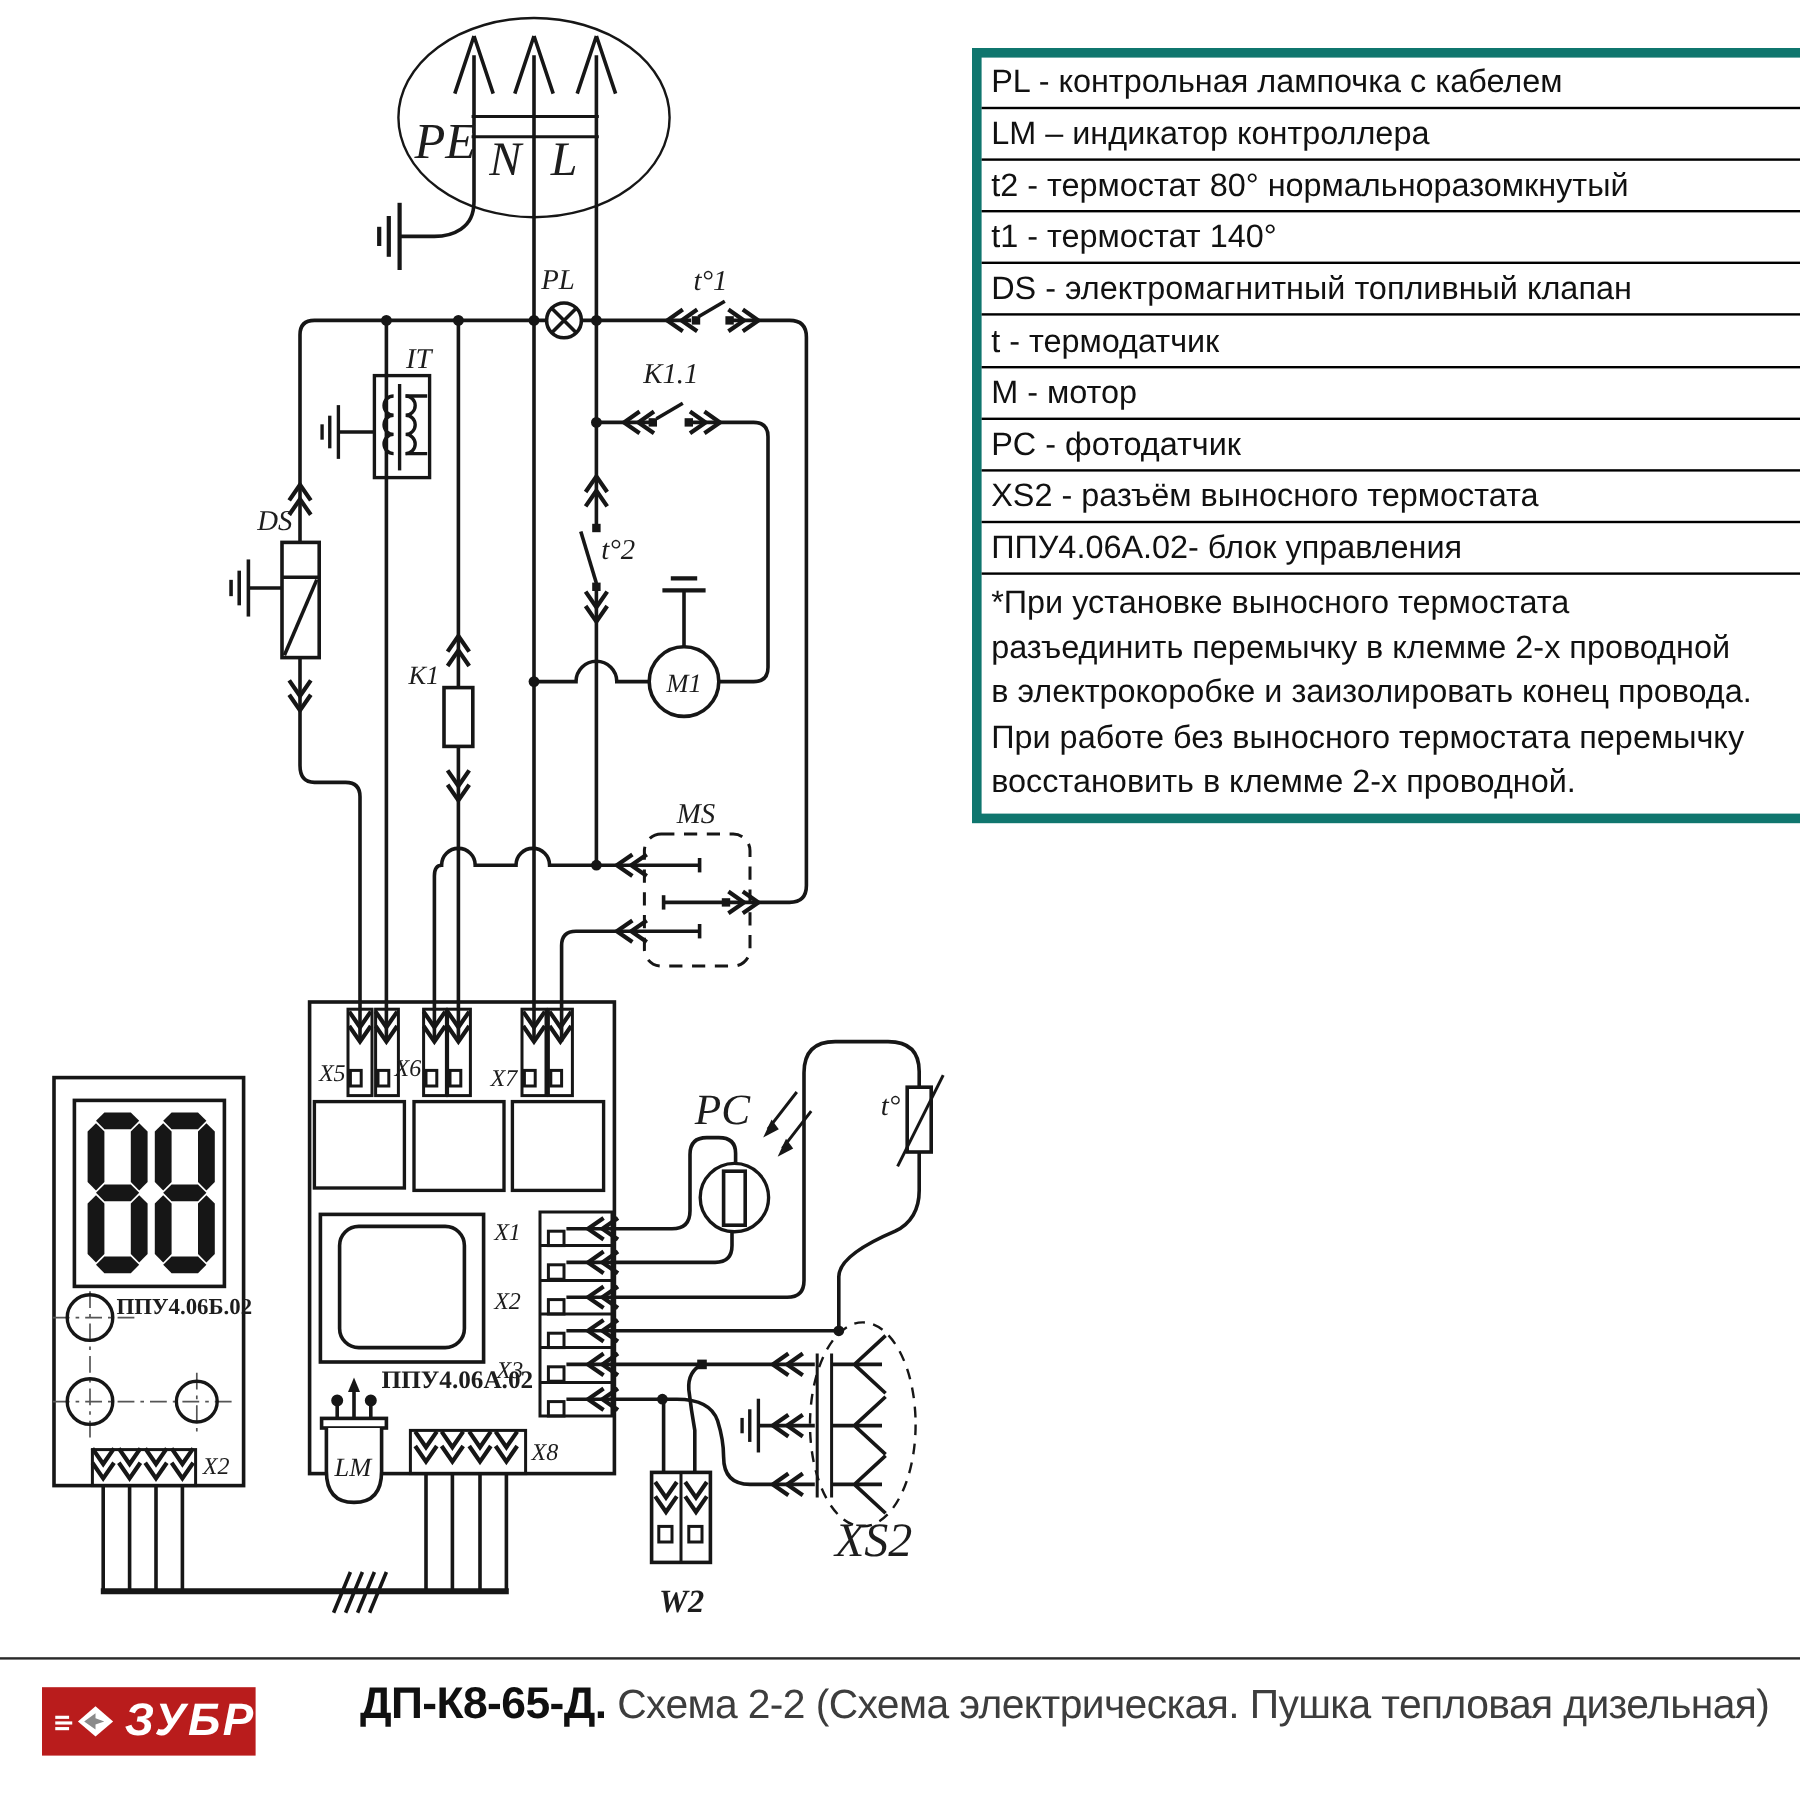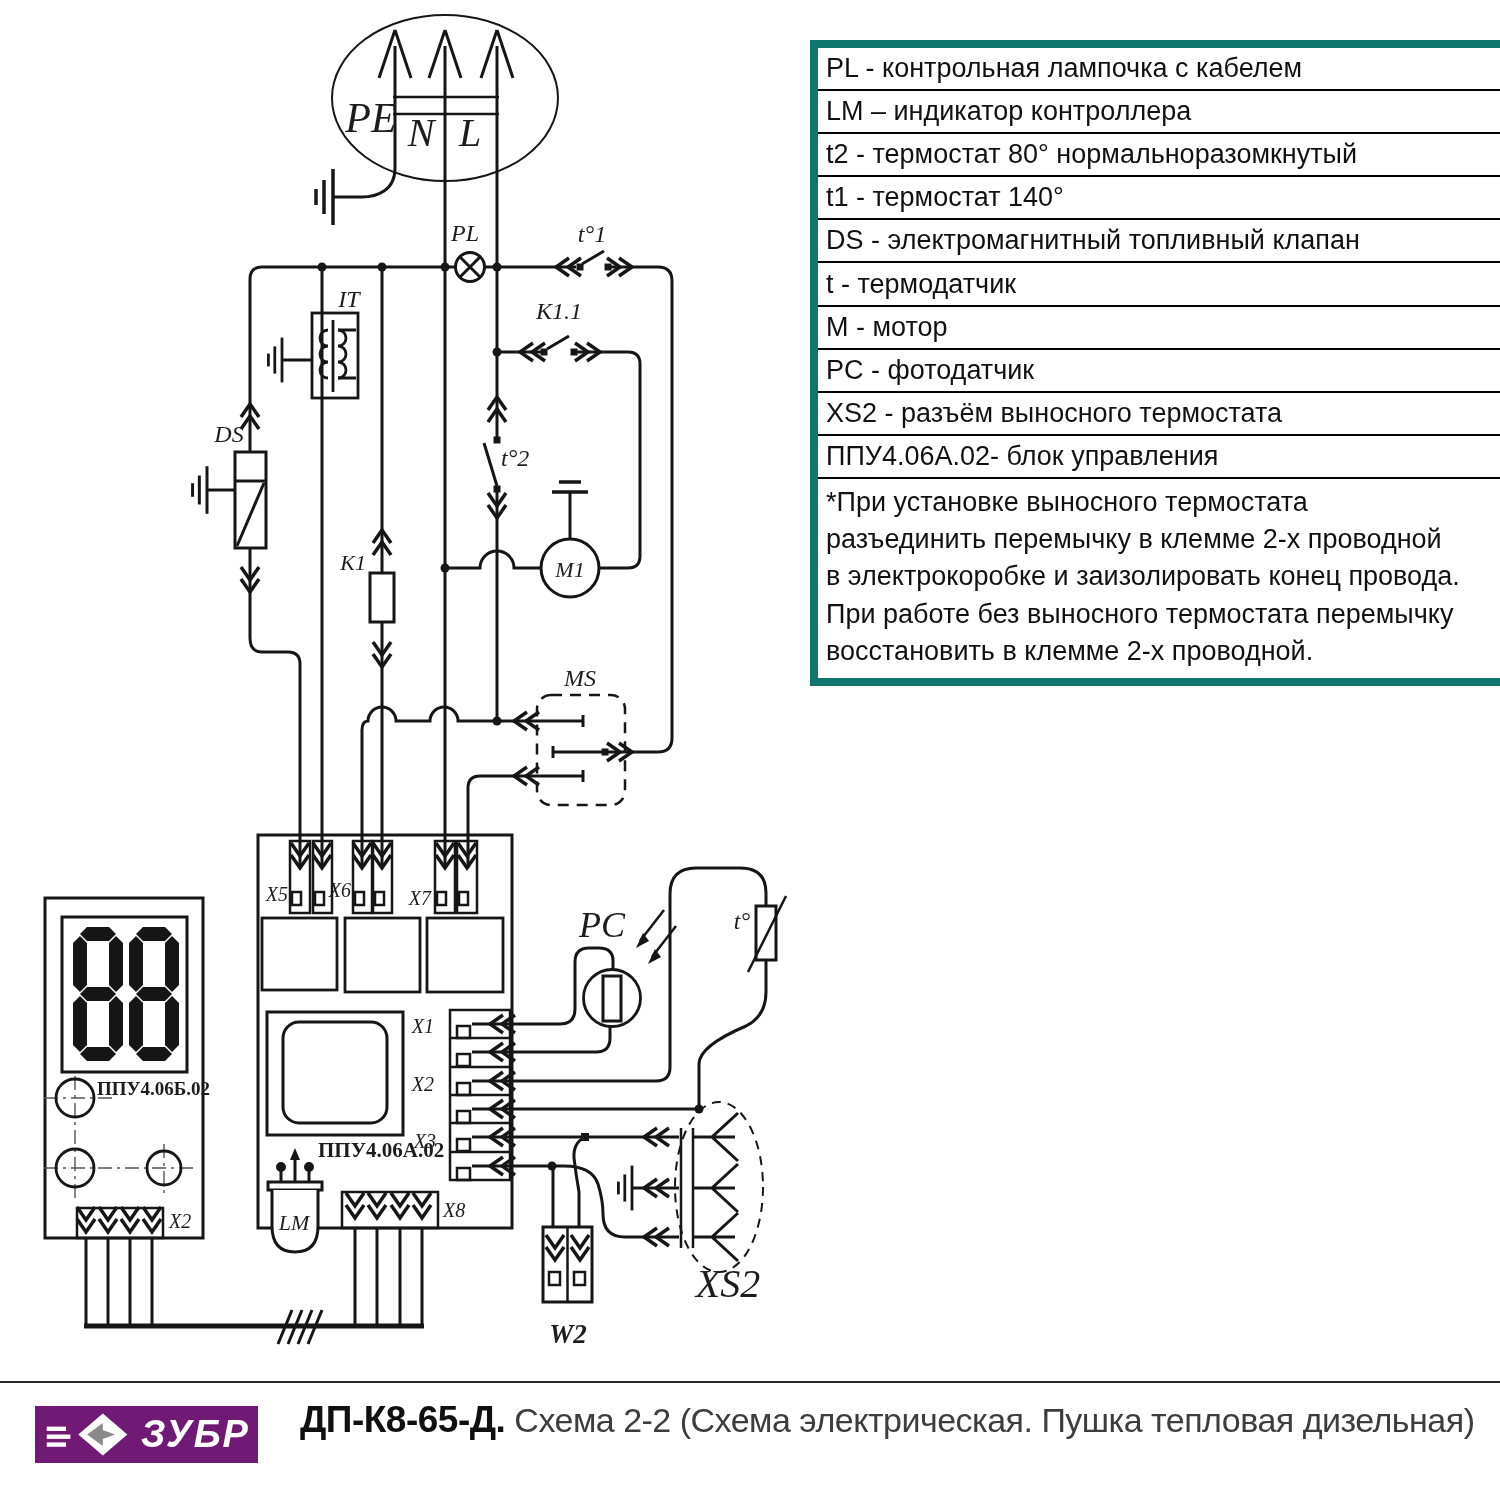--- a/index.html
+++ b/index.html
@@ -8,21 +8,21 @@
   svg text{font-family:"Liberation Serif",serif;fill:#1d1d1d;}
   .legend{position:absolute;left:810px;top:40px;width:772px;box-sizing:border-box;
           border:8px solid #0f766e;background:#fff;}
   .legend-row{box-sizing:border-box;height:43.1px;border-bottom:2px solid #000;
           font-size:27px;color:#111;display:flex;align-items:center;padding:0 8px;
           white-space:nowrap;overflow:hidden;}
   .legend-note{box-sizing:border-box;padding:5px 8px 8px 8px;font-size:27px;color:#111;
           line-height:37.2px;white-space:pre-line;}
   .footer-rule{position:absolute;left:0;top:1381px;width:1500px;height:0;
           border-top:2px solid #2a2a2a;}
-  .logo{position:absolute;left:35px;top:1406px;width:223px;height:57px;background:#701a75;
+  .logo{position:absolute;left:35px;top:1406px;width:178px;height:57px;background:#b91c1c;
         display:flex;align-items:center;padding-left:10px;box-sizing:border-box;}
   .logo-text{color:#fff;font-weight:bold;font-style:italic;font-size:38px;
         letter-spacing:2px;margin-left:4px;}
   .footer-title{position:absolute;left:300px;top:1399px;width:1150px;white-space:nowrap;
         letter-spacing:-0.5px;}
   .footer-title .model{font-size:37px;font-weight:bold;color:#101010;}
   .footer-title .subtitle{font-size:34px;color:#3d3d3d;}
 </style>
 </head>
 <body>

